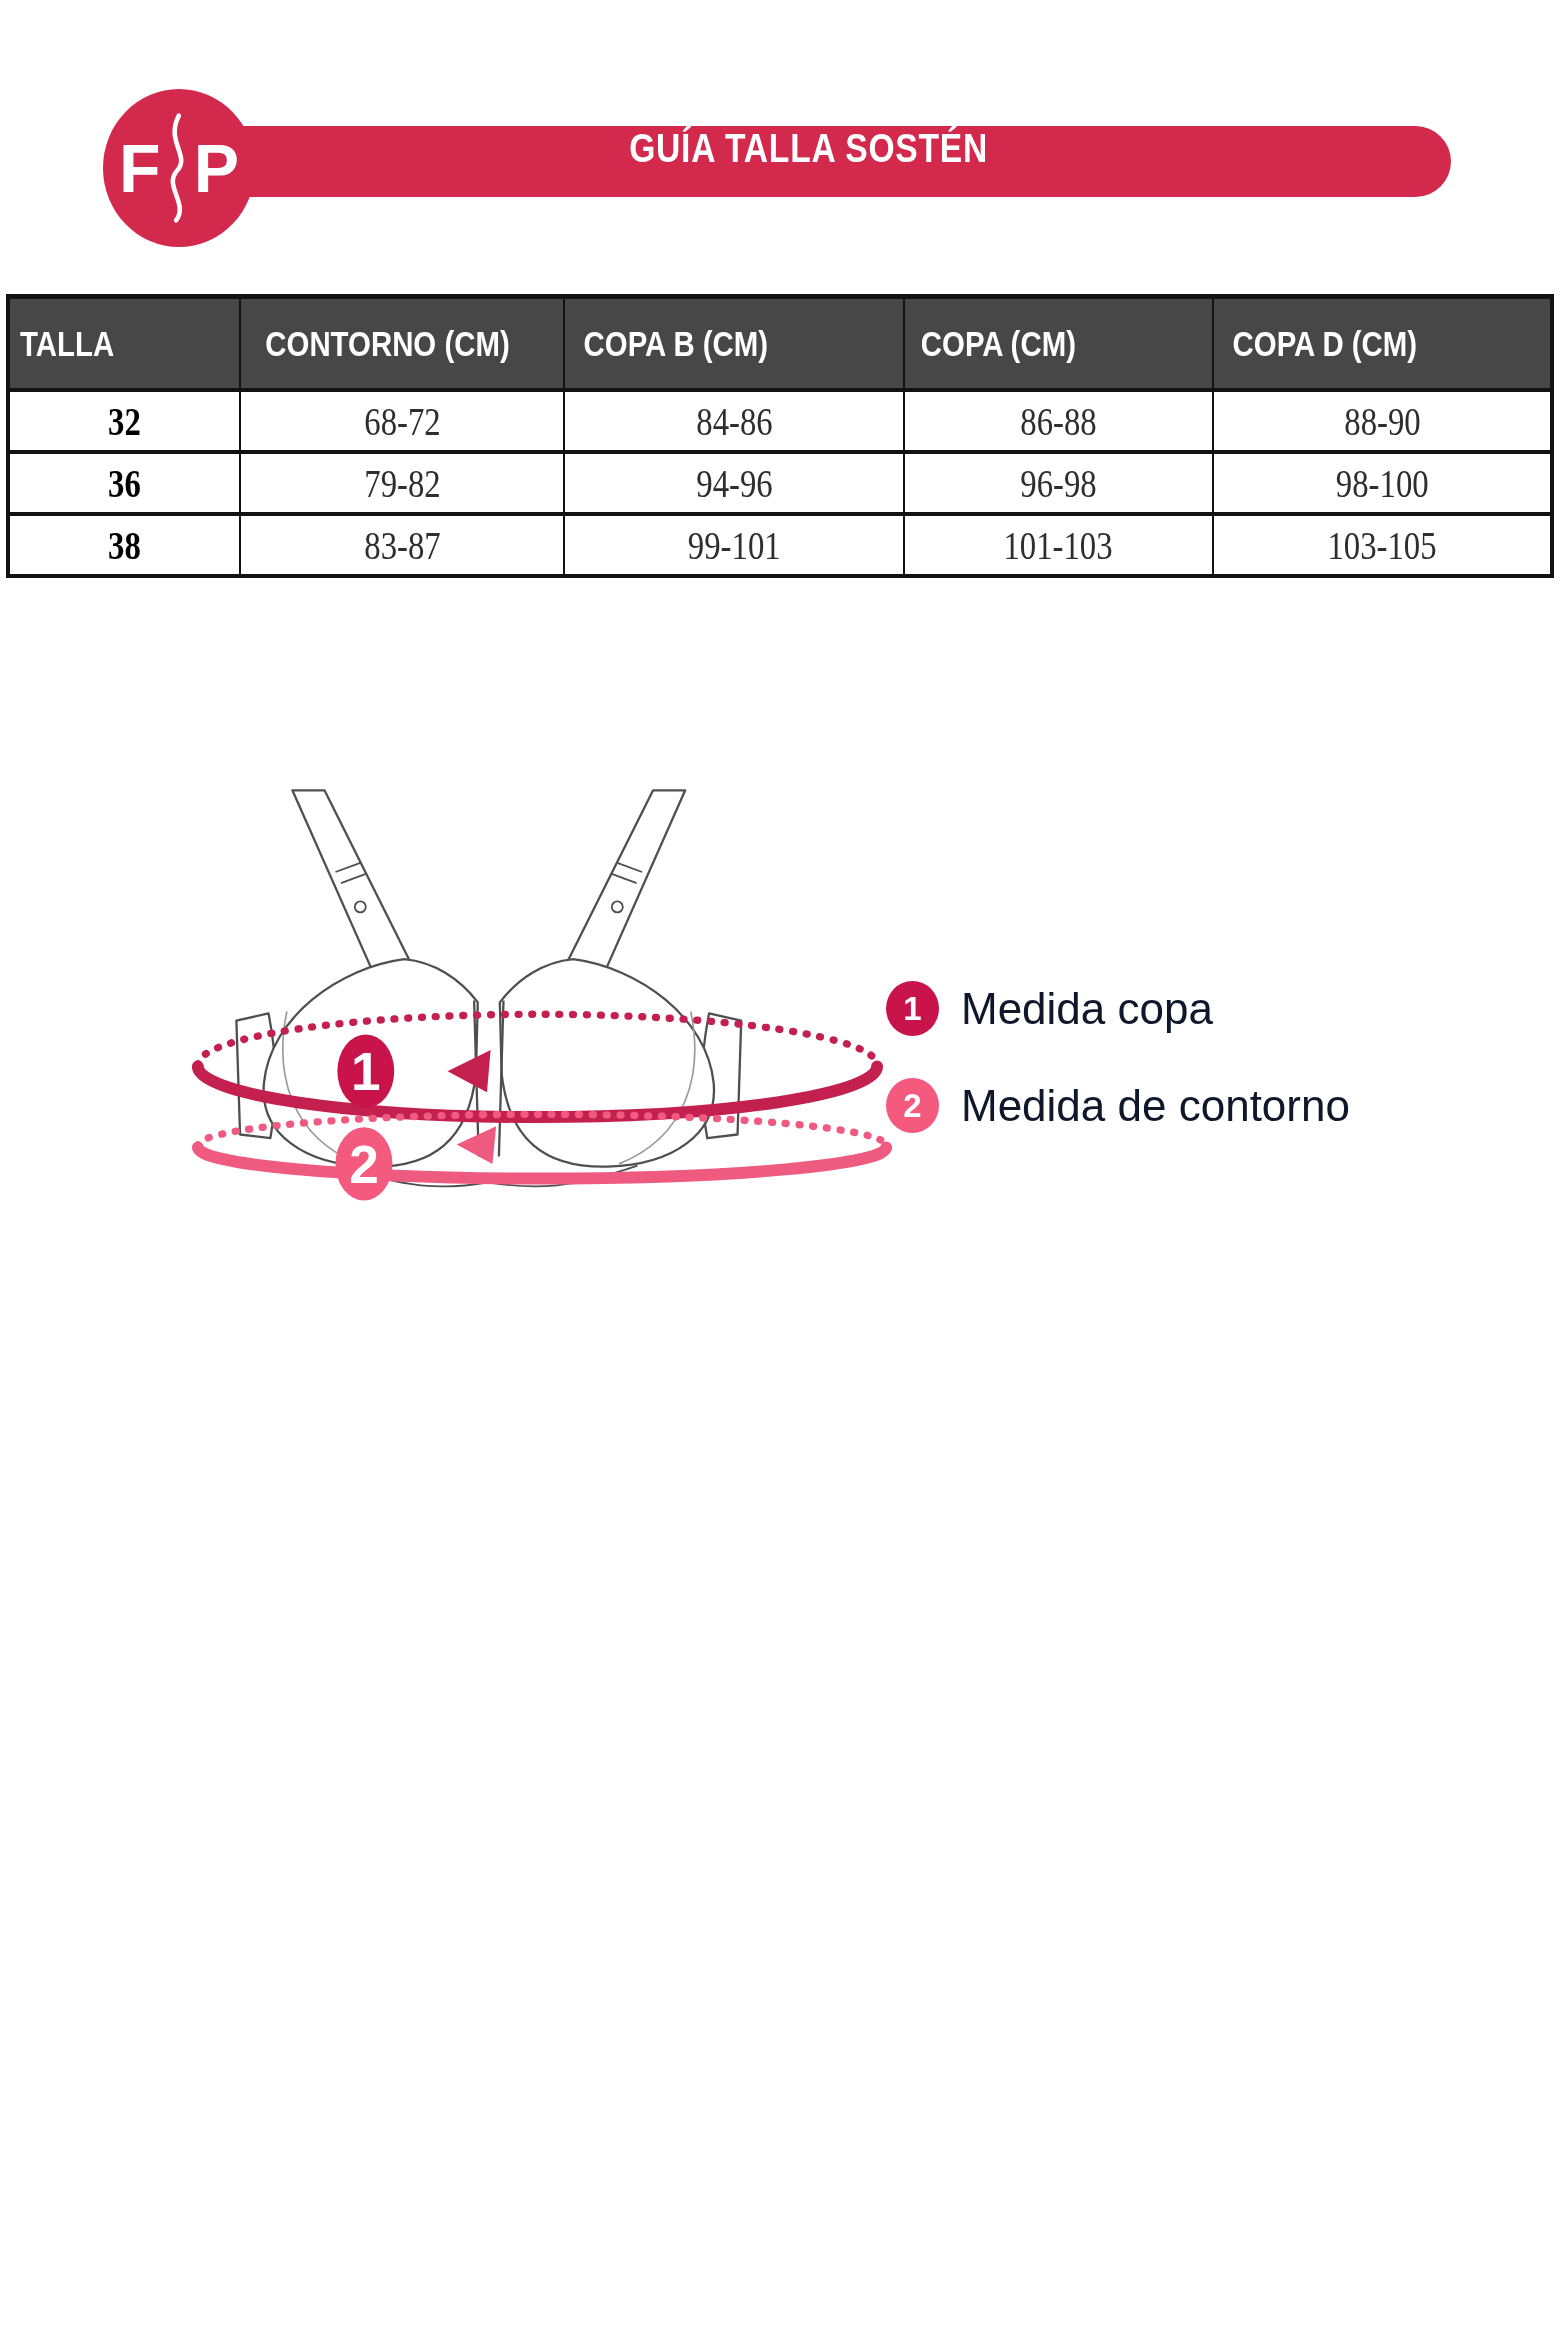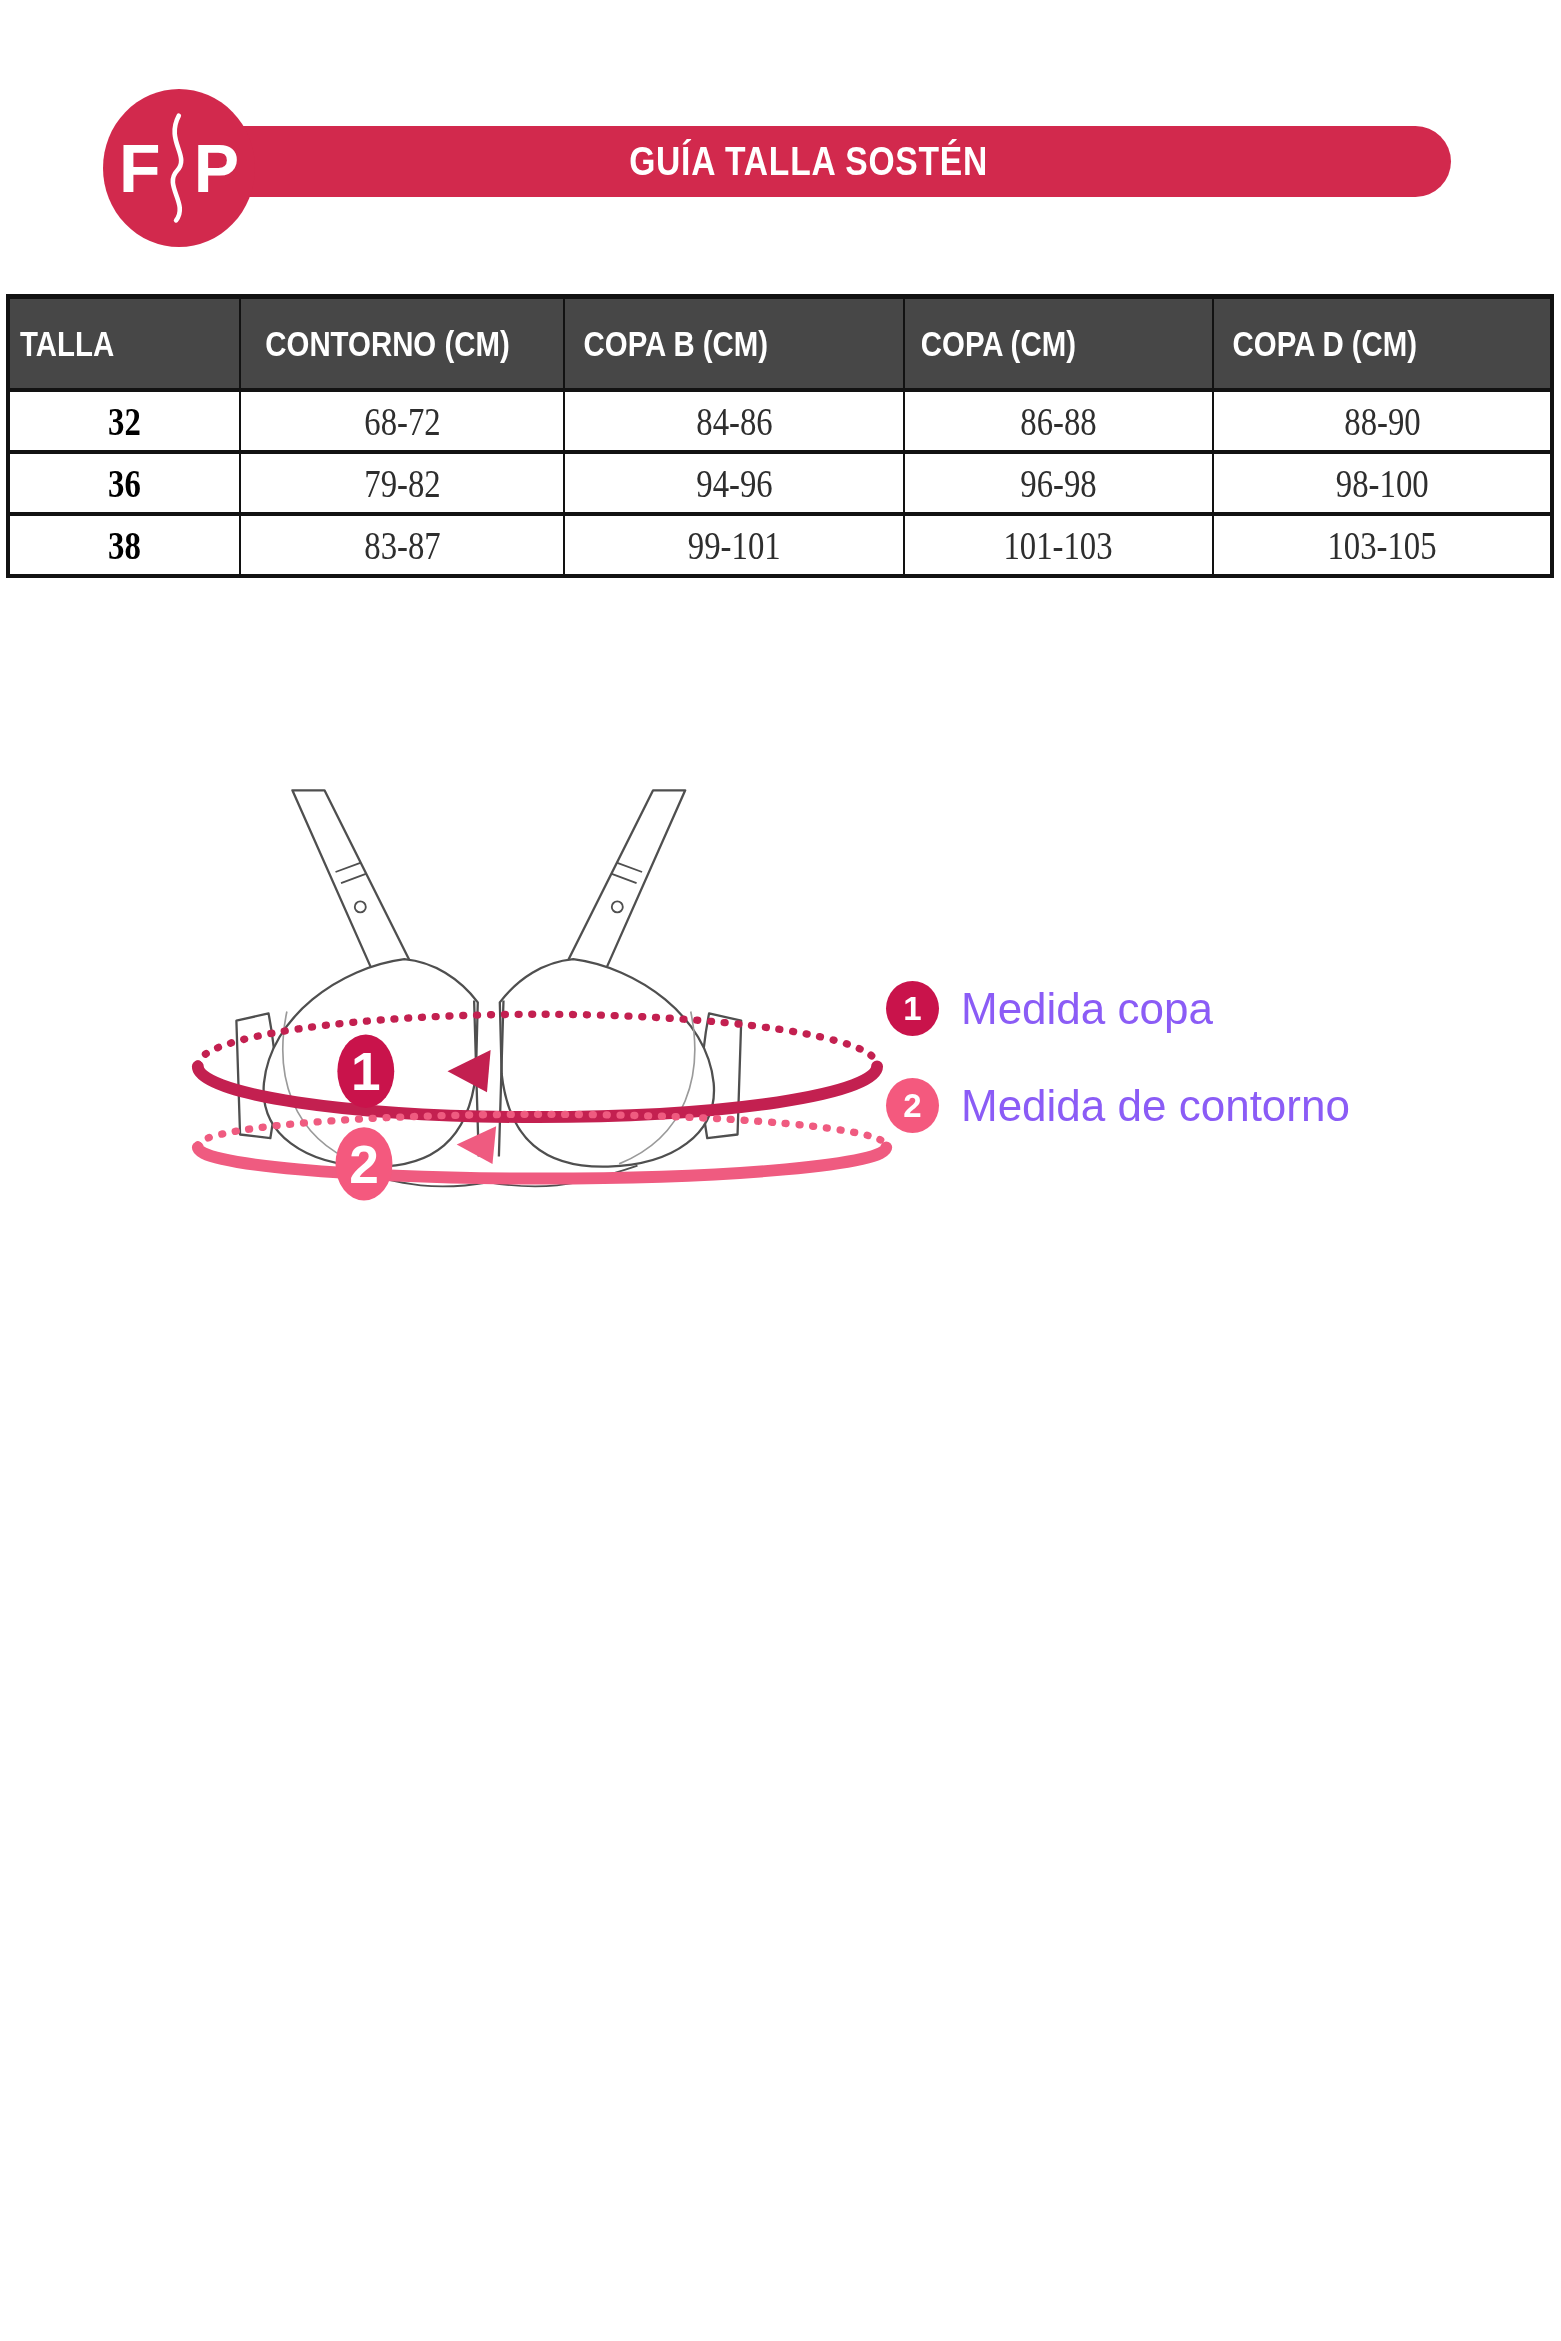--- a/index.html
+++ b/index.html
@@ -2,21 +2,21 @@
 <html style="font-size:14.7px"><head>
 <meta charset="utf-8">
 <style>
   html,body{margin:0;padding:0;background:#ffffff;}
   body{width:1561px;height:2342px;position:relative;font-family:"Liberation Sans",sans-serif;overflow:hidden;}
 
   
   .title-bar{
     position:absolute;left:167px;top:126px;width:1284px;height:71px;
     background:#d2294d;border-radius:37px;
-    display:flex;align-items:center;justify-content:center;
+    display:flex;align-items:flex-start;justify-content:center;
   }
   .title-bar .title{
     color:#ffffff;font-size:40px;font-weight:700;letter-spacing:0.9px;
   }
   .logo-circle{
     position:absolute;left:103px;top:89px;width:152px;height:158px;
     background:#d2294d;border-radius:50%;
     display:flex;align-items:center;justify-content:center;
   }
   .logo-inner{display:flex;align-items:center;gap:4.6px;}
@@ -47,21 +47,21 @@
 
   .legend{position:absolute;left:886px;top:981px;display:flex;flex-direction:column;gap:42px;}
   .legend-item{display:flex;align-items:center;gap:22px;}
   .legend-badge{
     width:53px;height:55px;border-radius:50%;flex:0 0 auto;
     display:flex;align-items:center;justify-content:center;
     color:#ffffff;font-size:33px;font-weight:700;
   }
   .legend-badge.b1{background:#c9134b;}
   .legend-badge.b2{background:#f4597e;}
-  .legend-label{font-size:44px;color:#8b5cf6;}
+  .legend-label{font-size:44px;color:#0f172a;}
 </style>
 </head>
 <body>
 
 <div>
 
   <div class="title-bar">
     <span class="title cond">GUÍA TALLA SOSTÉN</span>
   </div>
   <div class="logo-circle">

